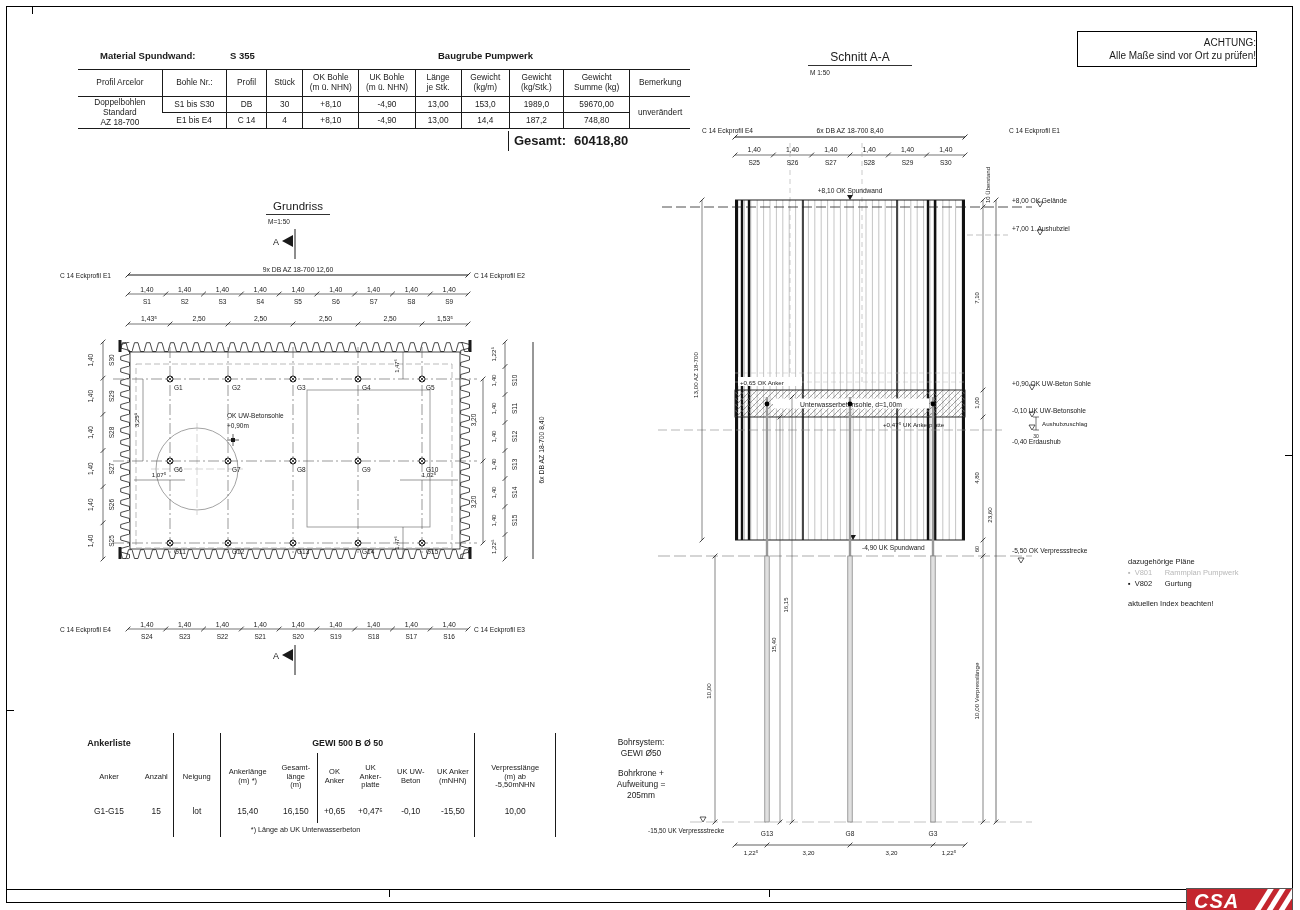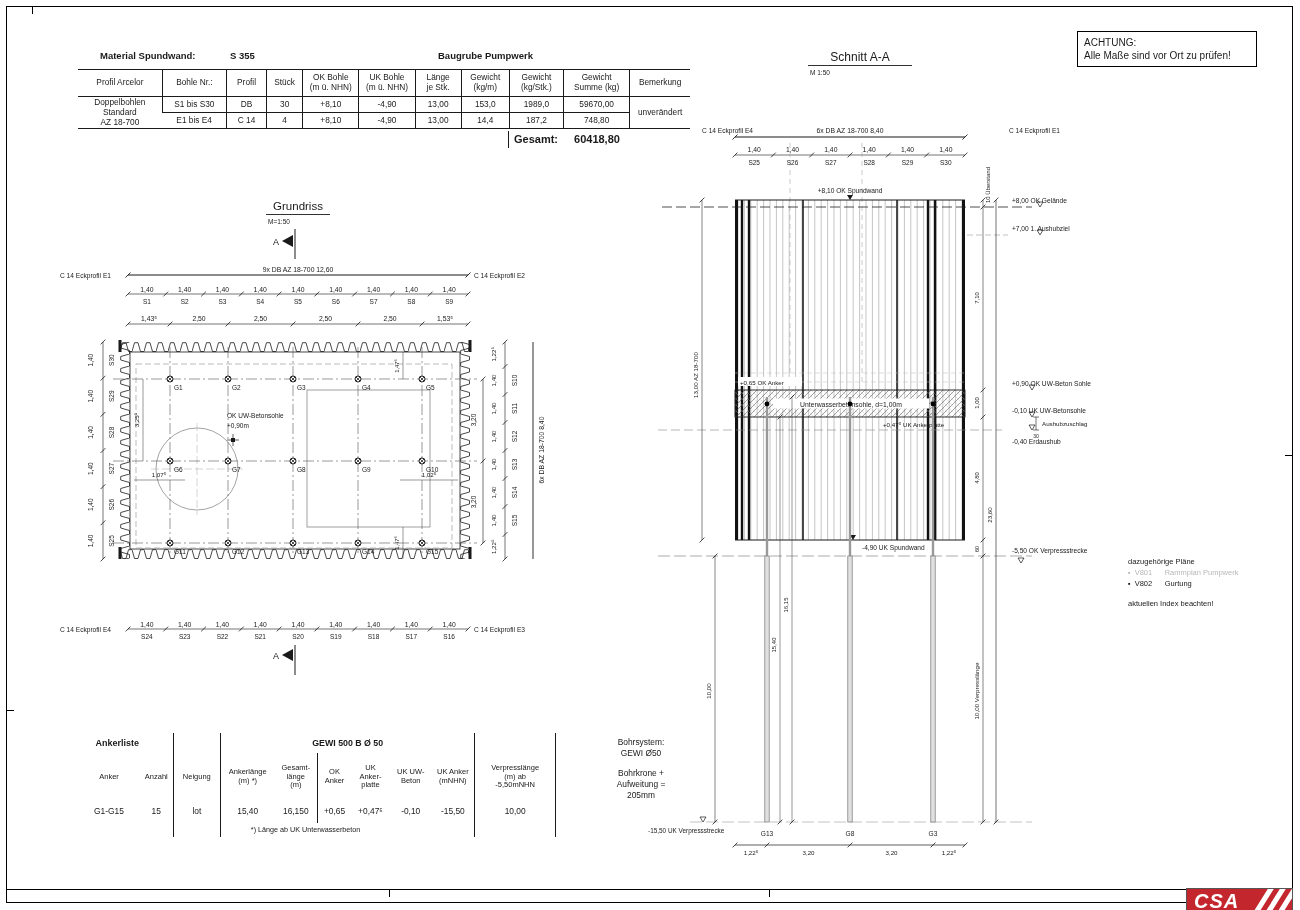--- a/index.html
+++ b/index.html
@@ -3,47 +3,47 @@
 <meta charset="utf-8">
 <style>
   *{margin:0;padding:0;box-sizing:border-box}
   html,body{width:1300px;height:910px;background:#fff;font-family:"Liberation Sans",sans-serif;color:#1a1a1a;position:relative;overflow:hidden}
   svg{position:absolute;overflow:visible}
   svg text{font-family:"Liberation Sans",sans-serif;fill:#1a1a1a}
   .frame{position:absolute;left:6px;top:6px;width:1287px;height:897px;border:1.3px solid #000}
   .mark{position:absolute;background:#000}
 
   
-  .notice{position:absolute;left:1077px;top:31px;width:180px;border:1.6px solid #000;padding:4px 6px;text-align:left;font-size:10px;line-height:13px;background:#fff}
+  .notice{position:absolute;left:1077px;top:31px;width:180px;border:1.6px solid #000;padding:4px 0;text-align:right;font-size:10px;line-height:13px;background:#fff}
 
   
   .mat{position:absolute;left:78px;top:50px;width:612px}
   .mat-title{position:relative;height:19px}
   .mat-title span{position:absolute;top:0;font-weight:bold;font-size:9.5px;white-space:nowrap}
   .mat table{width:100%;border-collapse:collapse;table-layout:fixed;font-size:8.3px}
   .mat td{border-left:0.9px solid #1a1a1a;text-align:center;vertical-align:middle;padding:1px;line-height:1.18}
   .mat td:first-child{border-left:none}
   tr.mh td{border-top:1.5px solid #1a1a1a;border-bottom:1px solid #1a1a1a;height:27px}
   tr.r1 td,tr.r2 td{height:15px}
   tr.r1 td{border-bottom:0.8px solid #1a1a1a}
   tr.r1 td.grp,tr.r1 td.bem{border-bottom:1.5px solid #1a1a1a}
   tr.r2 td{border-bottom:1.5px solid #1a1a1a}
-  .gesamt{margin-left:430px;margin-top:2px;width:182px;border-left:0.9px solid #1a1a1a;padding:2px 0 3px 5px;font-weight:bold;font-size:11px;display:flex;gap:16px}
+  .gesamt{margin-left:430px;margin-top:2px;width:182px;border-left:0.9px solid #1a1a1a;padding:2px 0 3px 5px;font-weight:bold;font-size:13px;display:flex;gap:8px}
 
   
   .ank{position:absolute;left:78px;top:733px;width:478px}
   .ank table{width:100%;border-collapse:collapse;table-layout:fixed;font-size:7.5px}
   .ank td{text-align:center;vertical-align:middle;padding:0 1px;line-height:1.18}
   .ank .bl{border-left:1.6px solid #1a1a1a}
   .ank .br{border-right:1.6px solid #1a1a1a}
   .ank tr.ta td{height:20px}
   .ank tr.th td{height:48px}
   .ank tr.tv td{height:22px;font-size:8.4px}
   .ank tr.tf td{height:14px;font-size:7.2px}
-  .ank .tl{text-align:right;font-weight:bold;font-size:9px}
+  .ank .tl{text-align:center;font-weight:bold;font-size:9px}
   .ank .gw{font-weight:bold;font-size:8.8px}
   .ank .av{font-size:9.5px}
 
   .bohr{position:absolute;left:588px;top:737px;width:106px;text-align:center;font-size:8.4px;line-height:11px}
   .bohr .sp{height:9px}
 
   
   .notes{position:absolute;left:1128px;top:556px;width:165px;font-size:7.5px;line-height:11px}
   .notes .hd{margin-bottom:0}
   .notes .it{display:flex;gap:4px}

